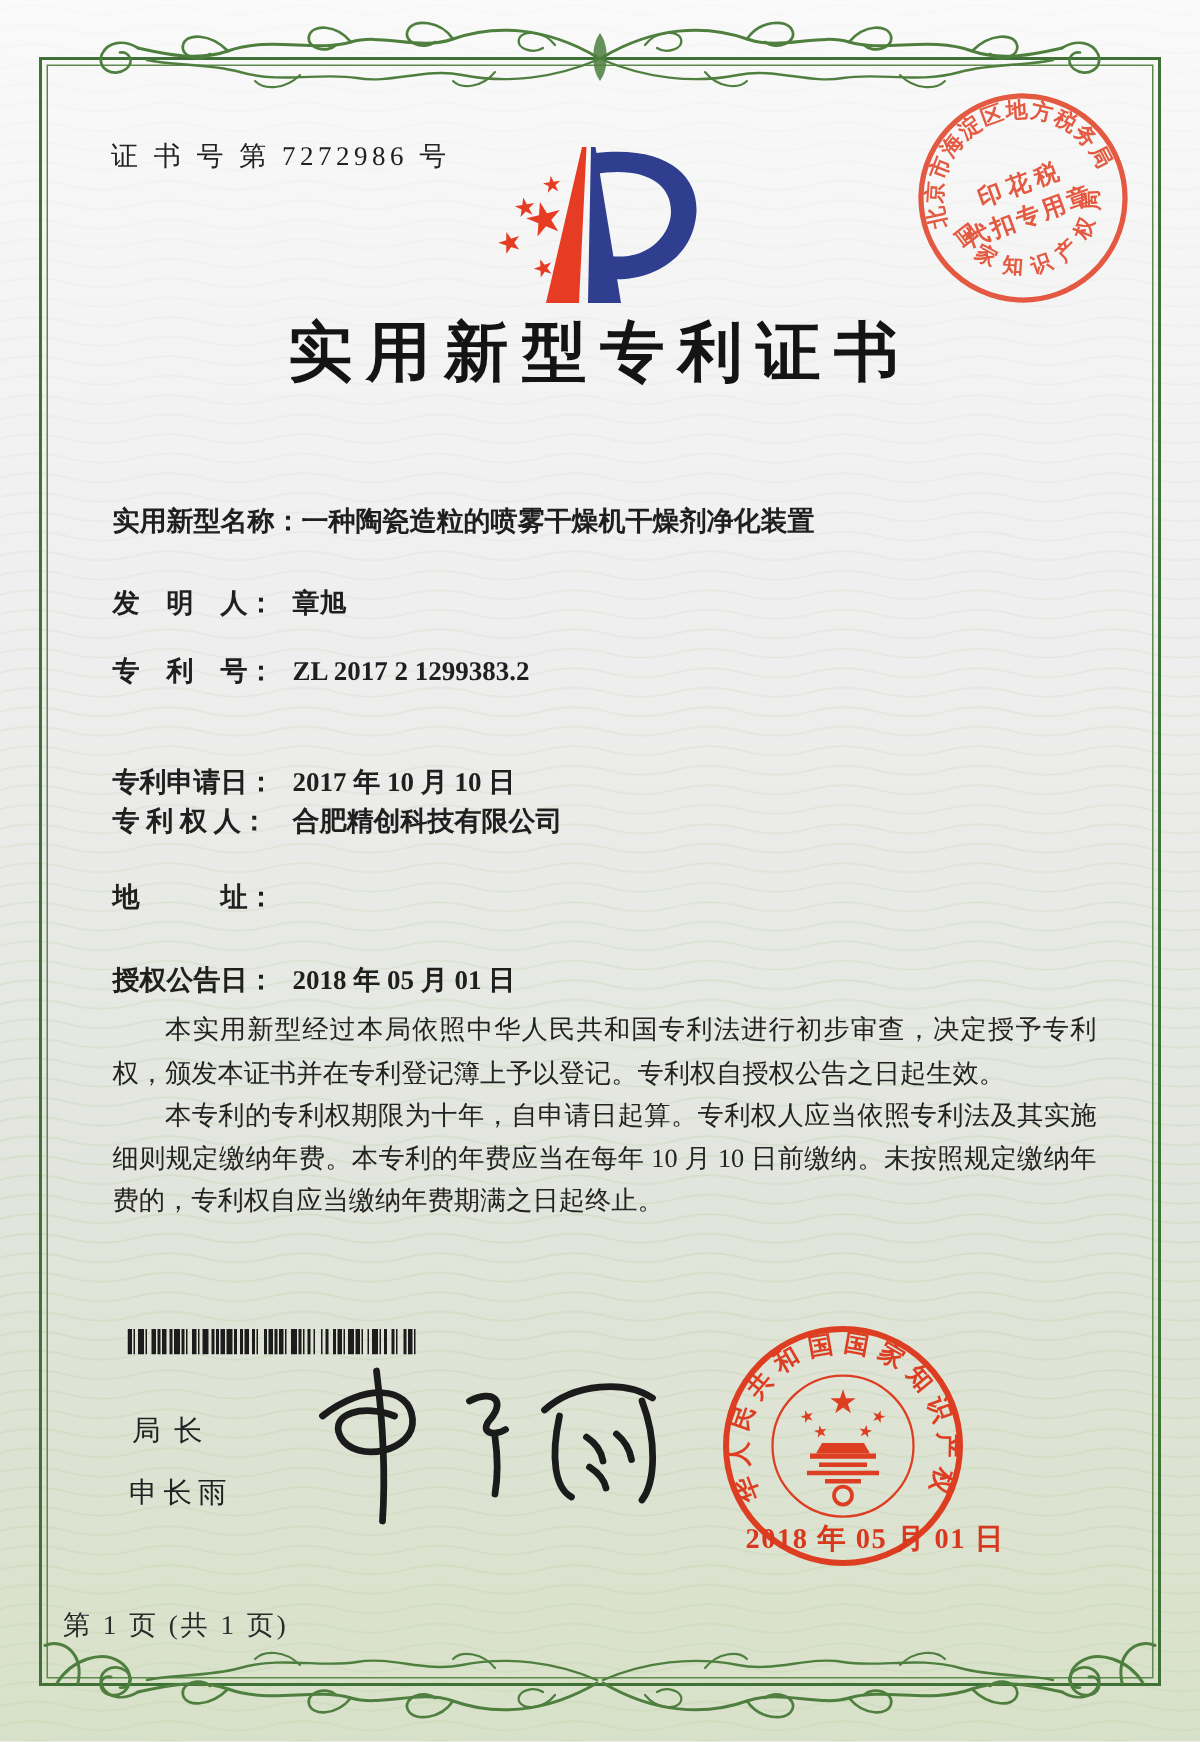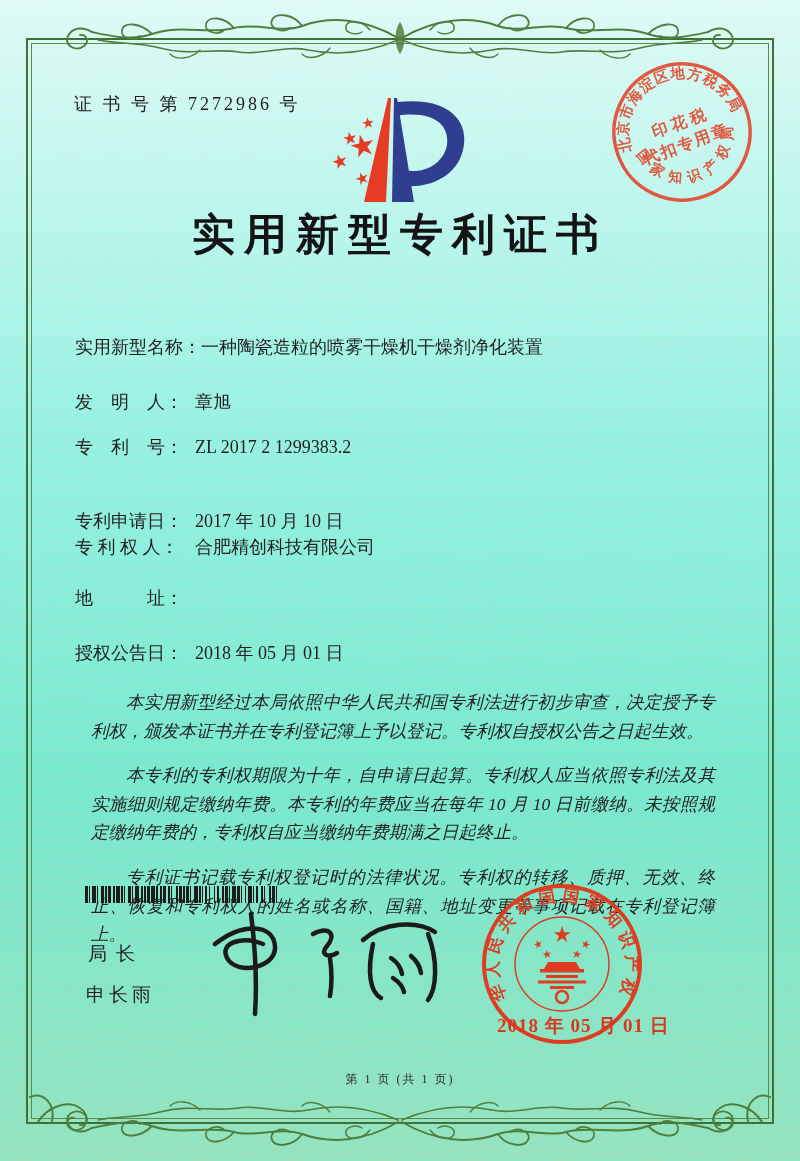--- a/index.html
+++ b/index.html
@@ -1,49 +1,49 @@
 <!DOCTYPE html>
 <html><head>
 <meta charset="utf-8">
 <style>
   html,body{margin:0;padding:0;}
   body{font-family:"Liberation Serif","DejaVu Serif",serif;}
-  .certificate{position:relative;width:800px;height:1161px;background:#5eead4;overflow:hidden;}
+  .certificate{position:relative;width:800px;height:1161px;background:#e5e5e5;overflow:hidden;}
   .waves{position:absolute;left:0;top:0;z-index:0;}
   .tint{position:absolute;inset:0;z-index:1;pointer-events:none;
     background:linear-gradient(180deg,rgba(255,255,255,.8) 0%,rgba(255,255,255,.35) 38%,rgba(216,229,192,.22) 68%,rgba(203,221,172,.5) 100%);}
   .frame{position:absolute;left:26px;top:38px;width:748px;height:1086px;box-sizing:border-box;
     border:2.5px solid #3f7036;z-index:2;}
   .frame-inner{position:absolute;left:3px;top:3px;right:3px;bottom:3px;border:1px solid #5d8a4c;}
   .orn-top{position:absolute;left:0;top:8px;z-index:3;}
   .orn-bottom{position:absolute;left:0;top:1088px;z-index:3;}
   .content{position:absolute;inset:0;z-index:4;color:#1f1f1f;}
   .cert-no{position:absolute;left:74px;top:92px;font-size:18px;letter-spacing:3px;color:#222;}
   .logo{position:absolute;left:302px;top:90px;}
   .stamp{position:absolute;left:596px;top:46px;width:172px;height:172px;transform:rotate(-20deg);opacity:.9;}
   .title{position:absolute;left:0;right:0;top:206px;text-align:center;font-size:43px;font-weight:bold;
     letter-spacing:9px;color:#141414;}
-  .frow{position:absolute;left:75px;right:70px;font-size:18px;line-height:27px;}
+  .frow{position:absolute;left:75px;right:70px;font-size:18px;line-height:27px;font-weight:bold;}
   .lbl{display:inline-block;min-width:120px;white-space:nowrap;vertical-align:top;}
   .addr{display:flex;}
   .addr .val{width:455px;}
   .paras{position:absolute;left:75px;width:656px;top:672px;font-size:17.5px;line-height:28.6px;
     text-align:justify;color:#232323;}
-  .paras p{margin:16px;text-indent:2em;font-style:italic;}
+  .paras p{margin:0;text-indent:2em;}
   .barcode{position:absolute;left:85px;top:886px;width:212px;height:17px;overflow:hidden;
     display:flex;align-items:stretch;}
   .barcode span{display:block;height:100%;}
   .sig-title{position:absolute;left:88px;top:941px;font-size:19px;letter-spacing:9px;color:#222;}
   .sig-name{position:absolute;left:86px;top:982px;font-size:19px;letter-spacing:4px;color:#222;}
   .signature{position:absolute;left:185px;top:906px;}
   .seal{position:absolute;left:470px;top:872px;}
   .seal-date{position:absolute;left:497px;top:1013px;font-size:19px;font-weight:bold;
     color:#d8381d;letter-spacing:1px;white-space:nowrap;}
-  .footer{position:absolute;left:0;right:0;top:1071px;text-align:center;font-size:12px;
-    letter-spacing:2px;color:#2a2a2a;}
+  .footer{position:absolute;left:0;right:0;top:1071px;font-size:18px;
+    letter-spacing:2px;color:#2a2a2a;padding-left:42px;}
   .seal-text{font-family:"Liberation Serif","DejaVu Serif",serif;font-weight:bold;}
 </style>
 </head>
 <body>
 
 <div class="certificate">
 
   <svg class="waves" width="800" height="1161">
     <defs>
       <pattern id="wv" width="90" height="13" patternUnits="userSpaceOnUse">
@@ -138,21 +138,20 @@
     <div class="frow addr" style="top:585px;align-items:flex-end;">
       <span class="lbl">地　　　址：</span>
     </div>
     <div class="frow" style="top:640px;">
       <span><span class="lbl">授权公告日：</span><span>2018 年 05 月 01 日</span></span>
     </div>
 
     <div class="paras">
       <p>本实用新型经过本局依照中华人民共和国专利法进行初步审查，决定授予专利权，颁发本证书并在专利登记簿上予以登记。专利权自授权公告之日起生效。</p>
       <p>本专利的专利权期限为十年，自申请日起算。专利权人应当依照专利法及其实施细则规定缴纳年费。本专利的年费应当在每年 10 月 10 日前缴纳。未按照规定缴纳年费的，专利权自应当缴纳年费期满之日起终止。</p>
-      <p>专利证书记载专利权登记时的法律状况。专利权的转移、质押、无效、终止、恢复和专利权人的姓名或名称、国籍、地址变更等事项记载在专利登记簿上。</p>
     </div>
 
     <div class="barcode">
         <span style="width: 2.7px; background: rgb(28, 28, 28); flex: 0 0 auto;"></span>
         <span style="width: 1.35px; background: transparent; flex: 0 0 auto;"></span>
         <span style="width: 1.35px; background: rgb(28, 28, 28); flex: 0 0 auto;"></span>
         <span style="width: 1.35px; background: transparent; flex: 0 0 auto;"></span>
         <span style="width: 4.05px; background: rgb(28, 28, 28); flex: 0 0 auto;"></span>
         <span style="width: 1.35px; background: transparent; flex: 0 0 auto;"></span>
         <span style="width: 1.35px; background: rgb(28, 28, 28); flex: 0 0 auto;"></span>

